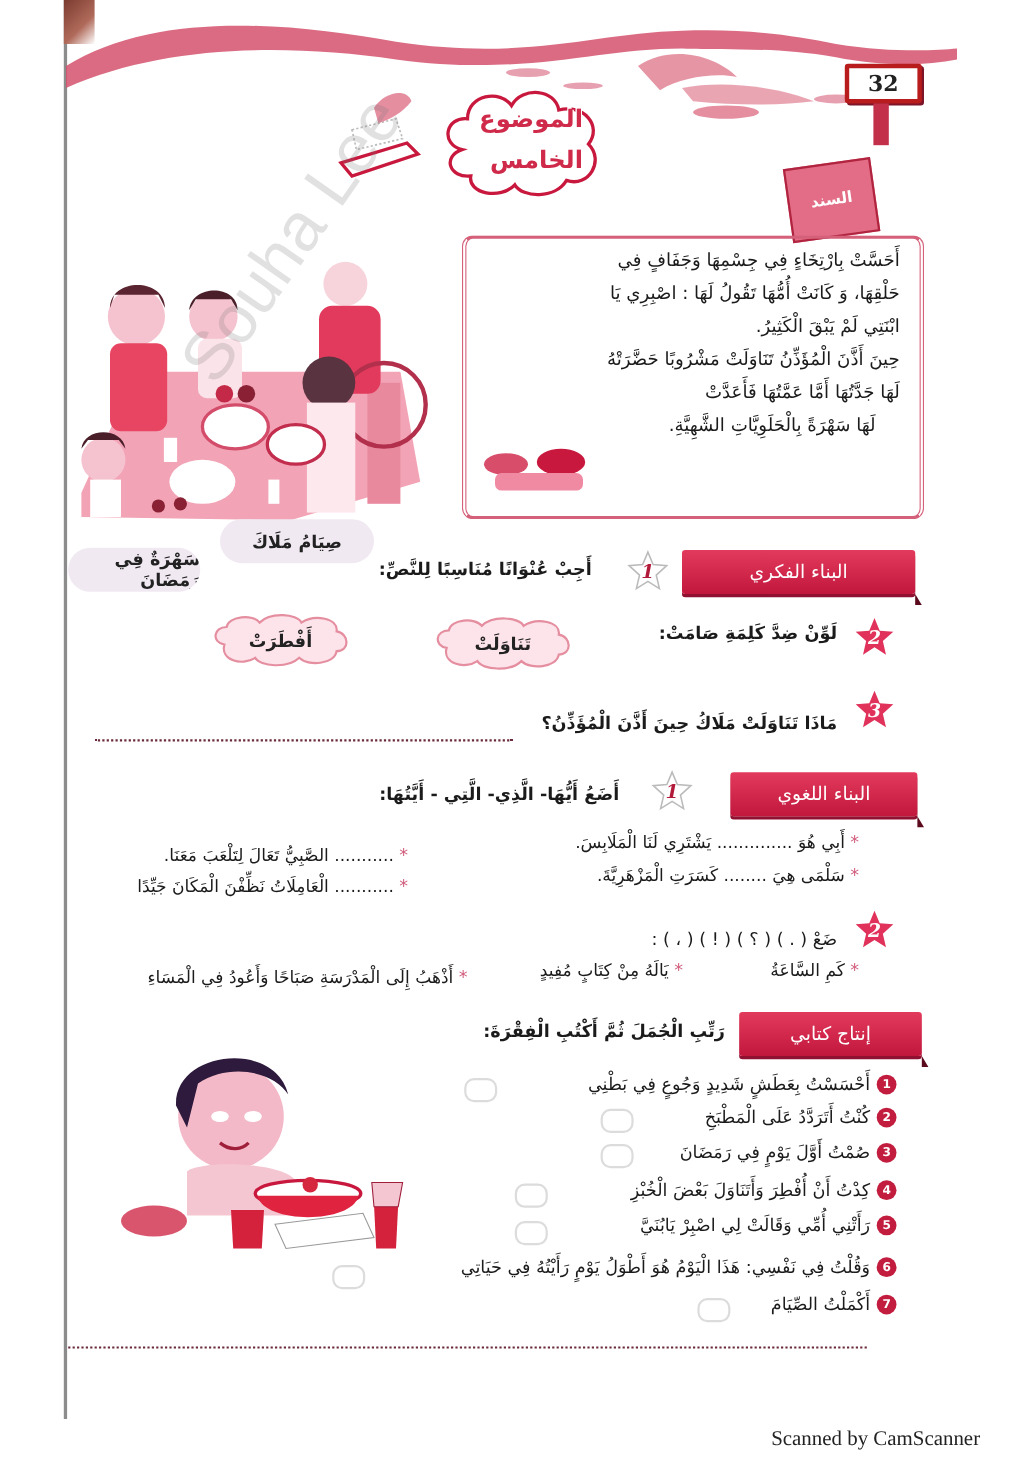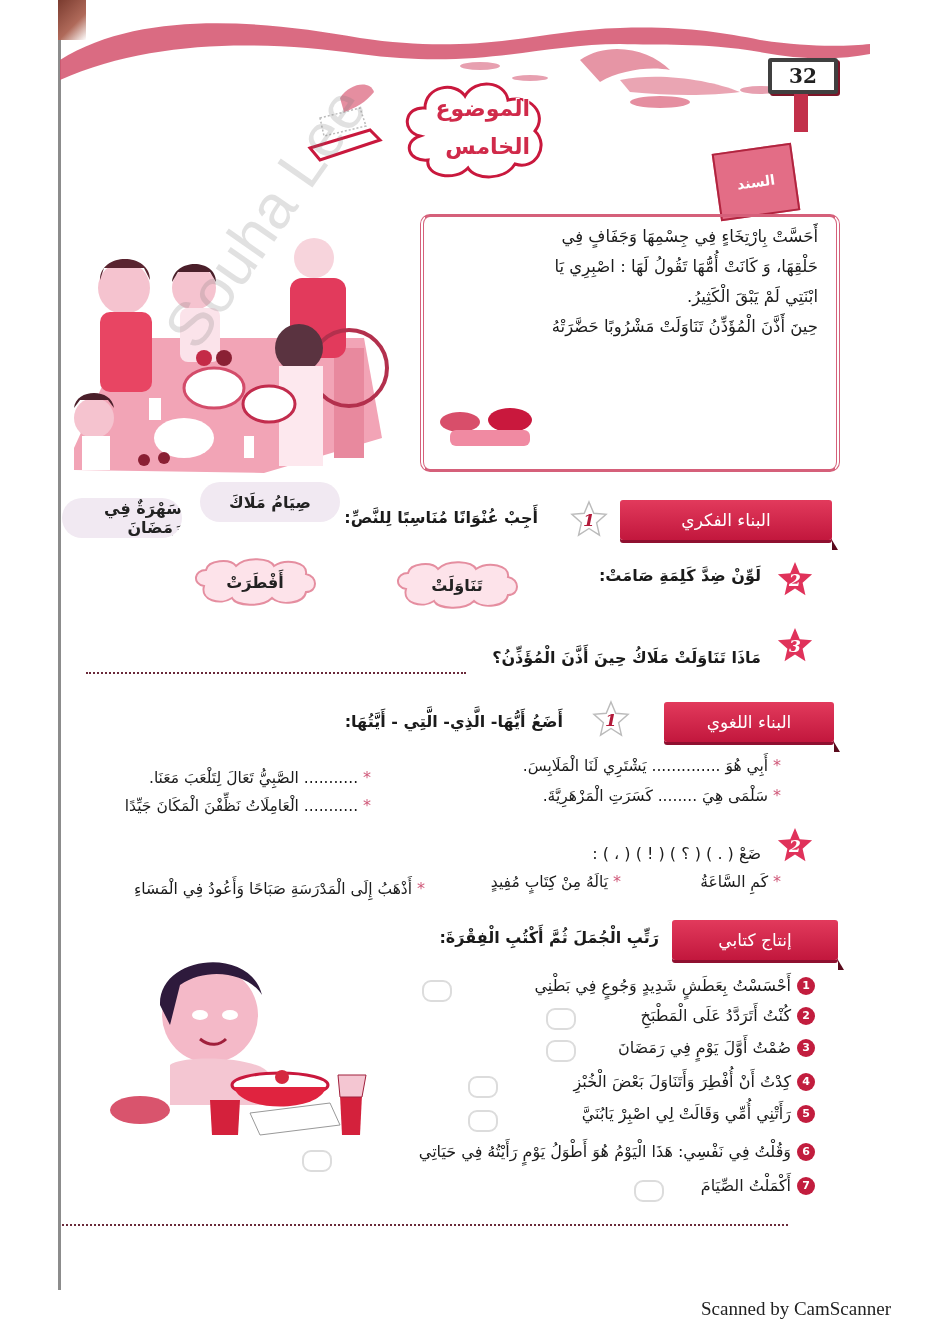--- a/index.html
+++ b/index.html
@@ -11,21 +11,21 @@
   
   .scan-edge { left: 58px; top: 0; width: 3px; height: 1290px; background: #8c8c8c; }
   .scan-corner { left: 58px; top: 0; width: 28px; height: 40px;
     background: linear-gradient(135deg,#7a3b2f 0%,#b06a5a 60%,transparent 100%); }
 
   
   .swoosh { left: 60px; top: 0; width: 810px; height: 120px; }
 
   
   .page-sign { left: 768px; top: 58px; width: 70px; height: 36px; background: #fff;
-    border: 4px solid #404040; border-radius: 3px; display:flex; align-items:center; justify-content:center;
+    border: 4px solid #b91c1c; border-radius: 3px; display:flex; align-items:center; justify-content:center;
     font-family: "DejaVu Serif", serif; font-weight: bold; font-size: 20px; color:#222; box-shadow: 2px 2px 0 #7d1528; }
   .page-post { left: 794px; top: 94px; width: 14px; height: 38px; background: #c2304a; }
 
   
   .title-cloud { left: 400px; top: 76px; width: 150px; height: 108px; }
   .title-text { left: 410px; top: 90px; width: 120px; text-align: right; color: #d02a4a;
     font-weight: bold; font-size: 22px; line-height: 38px; text-shadow: 1px 1px 0 #fff, -1px -1px 0 #fff; }
   .pen-deco { left: 300px; top: 78px; width: 110px; height: 96px; }
 
   
@@ -143,35 +143,37 @@
   <circle cx="140" cy="150" r="8" fill="#c42a47"></circle>
     <circle cx="160" cy="150" r="8" fill="#8a2034"></circle>
 </svg>
 
 <div class="abs text-box"></div>
 <div class="abs passage ar">
   <p>أَحَسَّتْ بِارْتِخَاءٍ فِي جِسْمِهَا وَجَفَافٍ فِي</p>
   <p>حَلْقِهَا، وَ كَانَتْ أُمُّهَا تَقُولُ لَهَا : اصْبِرِي يَا</p>
   <p>ابْنَتِي لَمْ يَبْقَ الْكَثِيرُ.</p>
   <p>حِينَ أَذَّنَ الْمُؤَذِّنُ تَنَاوَلَتْ مَشْرُوبًا حَضَّرَتْهُ</p>
+  <p>لَهَا جَدَّتُهَا أَمَّا عَمَّتُهَا فَأَعَدَّتْ</p>
+  <p style="padding-right:22px;">لَهَا سَهْرَةً بِالْحَلَوِيَّاتِ الشَّهِيَّةِ.</p>
 </div>
 <svg class="abs kids-deco" viewBox="0 0 120 52">
   <ellipse cx="30" cy="22" rx="20" ry="10" fill="#d84e6a"></ellipse>
   <ellipse cx="80" cy="20" rx="22" ry="12" fill="#c9183d"></ellipse>
   <rect x="20" y="30" width="80" height="16" rx="6" fill="#f08aa2"></rect>
 </svg>
 
 <div class="abs ribbon ar" style="left:620px;top:500px;width:212px;">البناء الفكري</div>
 
 <svg class="abs star" style="left:570px;top:500px;" viewBox="0 0 40 40">
   <polygon points="20,2 25,14 38,15 28,24 31,37 20,30 9,37 12,24 2,15 15,14" fill="#fff" stroke="#bbb" stroke-width="1.5"></polygon>
   <text x="20" y="27" text-anchor="middle" class="star-num">1</text>
 </svg>
 <div class="abs q-text ar" style="right:395px;top:508px;">أَجِبْ عُنْوَانًا مُنَاسِبًا لِلنَّصِّ:</div>
-<div class="abs pill ar" style="left:200px;top:482px;width:140px;">
+<div class="abs pill ar" style="left:200px;top:472px;width:140px;">
     <span>صِيَامُ مَلَاكَ</span>
   </div>
 <div class="abs pill ar" style="left:62px;top:498px;width:120px;justify-content:flex-start;padding-left:4px;overflow:hidden;">
     <span>سَهْرَةٌ فِي رَمَضَانَ</span>
   </div>
 
 <svg class="abs star" style="left:776px;top:560px;" viewBox="0 0 40 40">
   <polygon points="20,2 25,14 38,15 28,24 31,37 20,30 9,37 12,24 2,15 15,14" fill="#e0325a"></polygon>
   <text x="20" y="27" text-anchor="middle" class="star-num" style="fill:#fff;">2</text>
 </svg>

